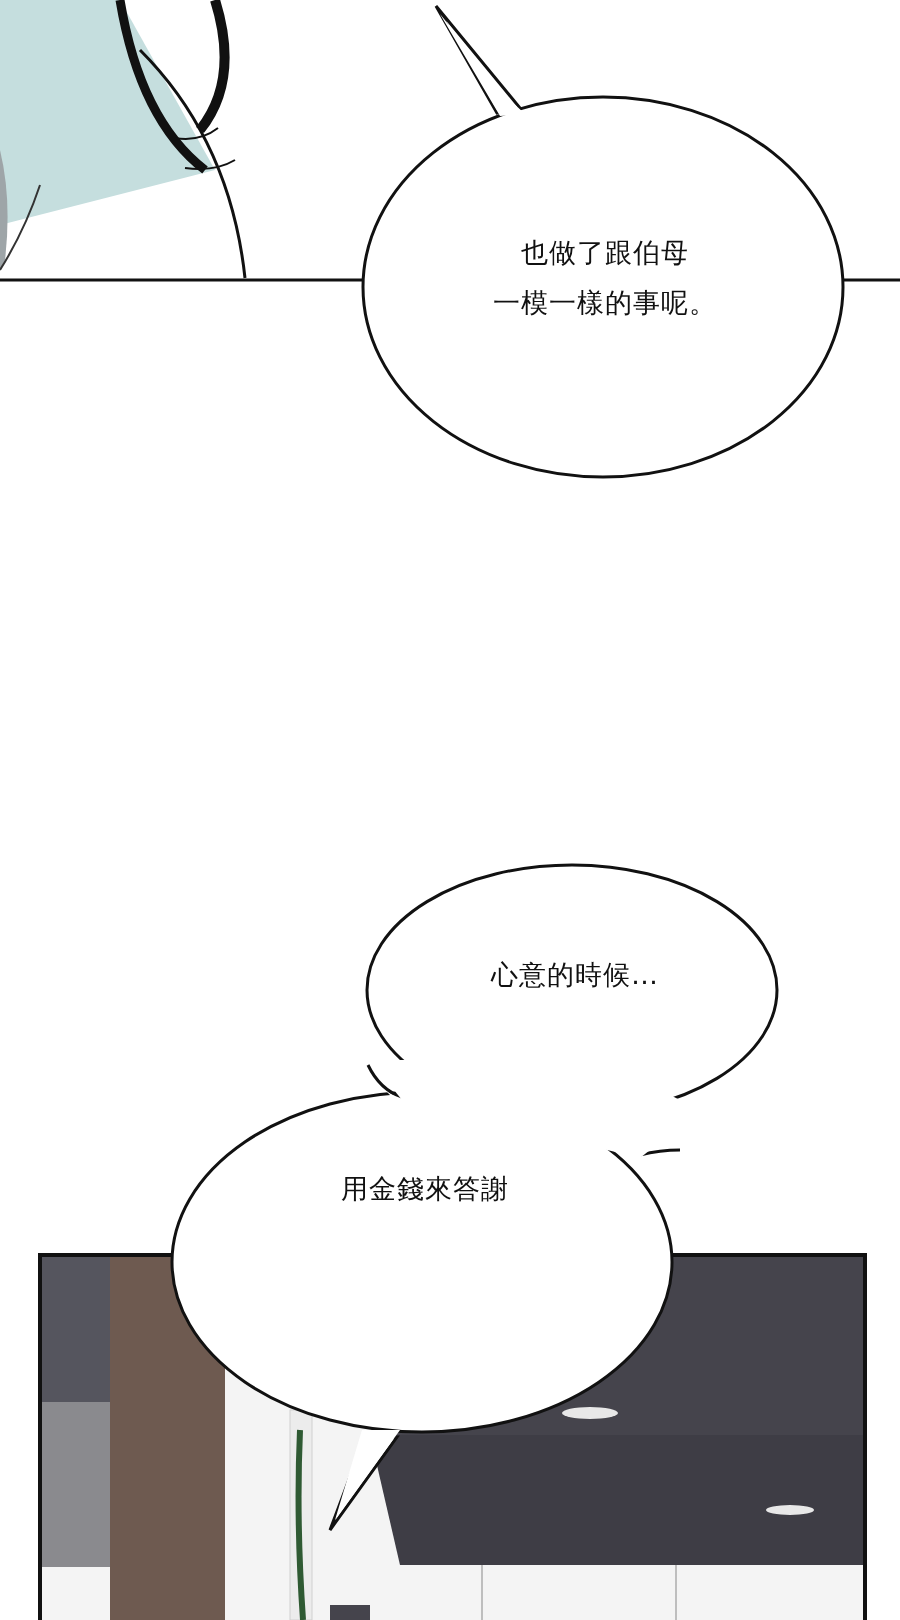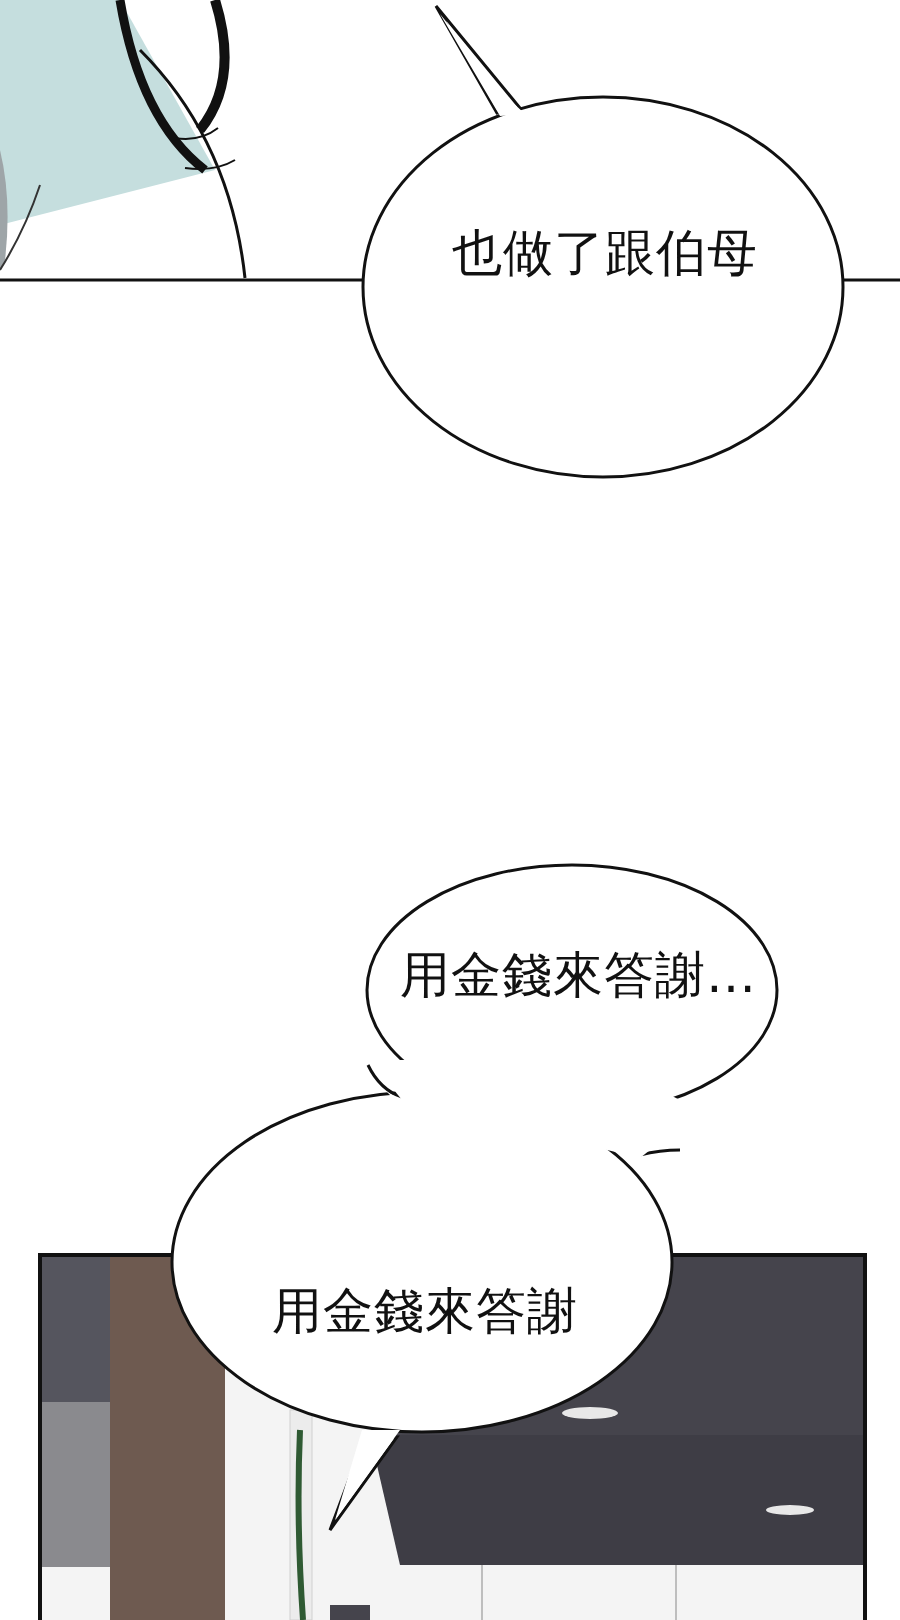--- a/index.html
+++ b/index.html
@@ -1,18 +1,18 @@
 <!DOCTYPE html>
 <html><head>
 <meta charset="utf-8">
 <style>
   html,body{margin:0;padding:0;background:#ffffff;}
   body{width:900px;height:1620px;position:relative;overflow:hidden;font-family:"DejaVu Sans","Liberation Sans",sans-serif;}
   svg.art{position:absolute;left:0;top:0;}
-  .bubble-text{position:absolute;text-align:center;color:#111111;font-size:50px;line-height:50px;letter-spacing:1px;font-weight:500;white-space:nowrap;}
+  .bubble-text{position:absolute;text-align:center;color:#111111;font-size:27px;line-height:50px;letter-spacing:1px;font-weight:500;white-space:nowrap;}
 </style>
 </head>
 <body>
 
 <svg class="art" width="900" height="1620" viewBox="0 0 900 1620">
 
   <g>
     <polygon points="0,0 120,0 215,170 0,225" fill="#c5dede"></polygon>
     <path d="M0,150 Q12,200 5,260 L0,270 Z" fill="#9ea5a8"></path>
     <path d="M120,0 Q140,120 205,170" stroke="#111" stroke-width="9" fill="none"></path>
@@ -58,21 +58,22 @@
 
     <path d="M380,1085 Q395,1100 403,1095 L405,1110" fill="#fff" stroke="none"></path>
     <path d="M368,1065 Q380,1090 402,1097" fill="none" stroke="#111" stroke-width="3"></path>
     <path d="M640,1155 Q660,1150 680,1150" fill="none" stroke="#111" stroke-width="3"></path>
     <polygon points="370,1060 402,1100 640,1158 700,1110 600,1060" fill="#fff"></polygon>
   </g>
 </svg>
 
 <div class="bubble-text" style="left:400px;top:228px;width:410px;">
   <div>也做了跟伯母</div>
+  <div>一模一樣的事呢。</div>
 </div>
 
 <div class="bubble-text" style="left:400px;top:950px;width:350px;">
-  <div>用金錢來答謝…</div>
+  <div>心意的時候…</div>
 </div>
 
-<div class="bubble-text" style="left:255px;top:1286px;width:340px;">
+<div class="bubble-text" style="left:255px;top:1164px;width:340px;">
   <div>用金錢來答謝</div>
 </div>
 
 </body></html>

